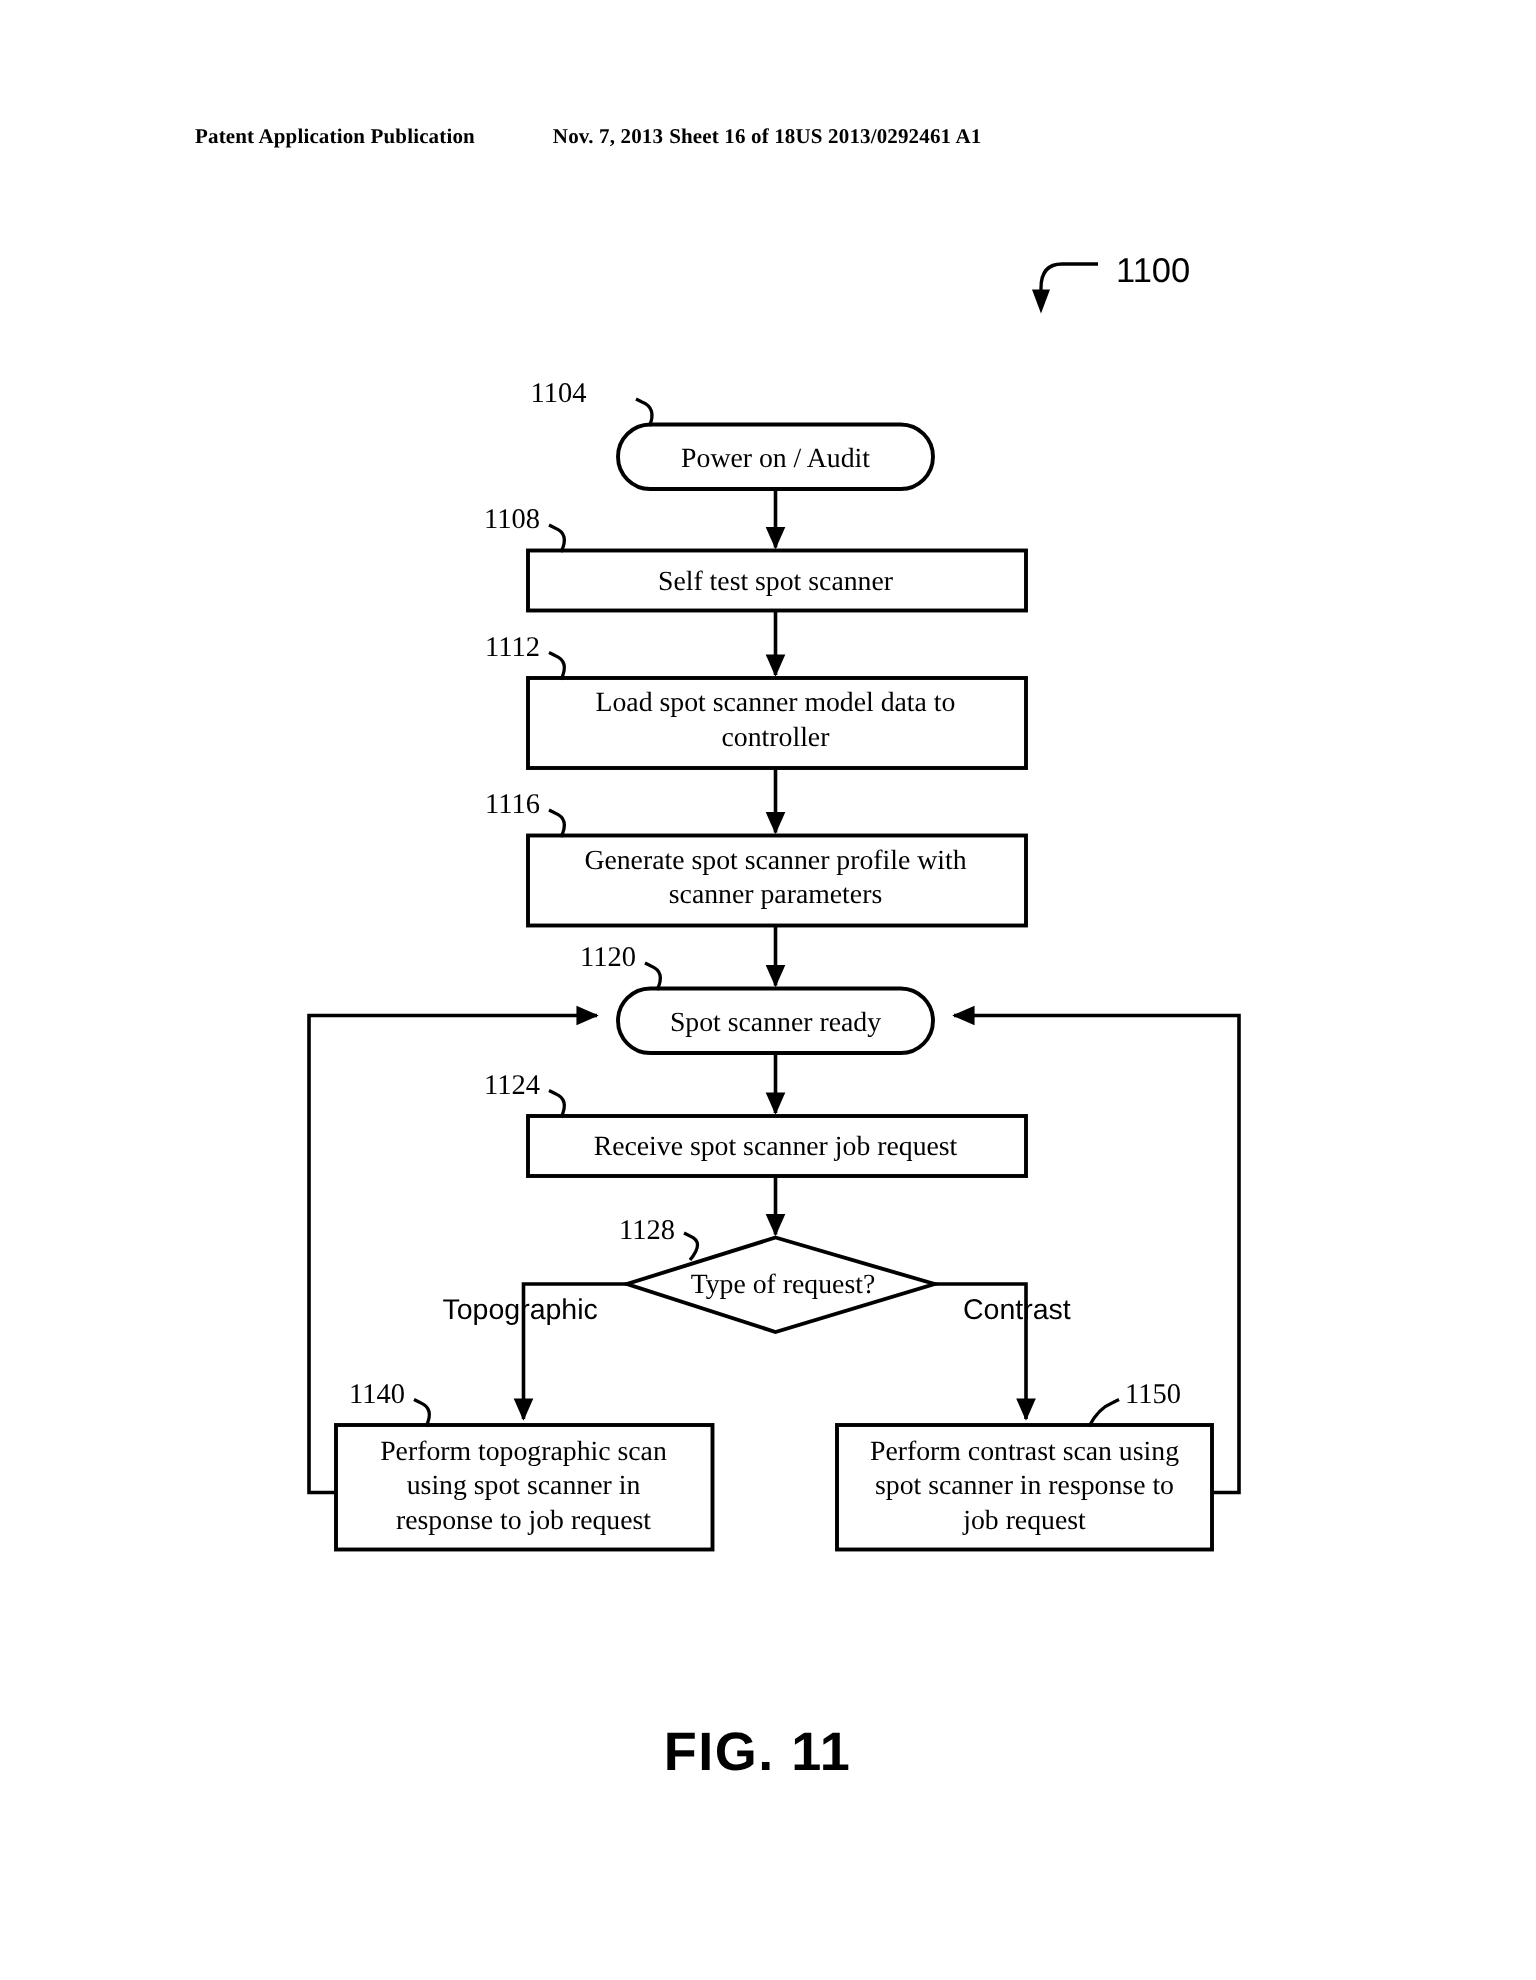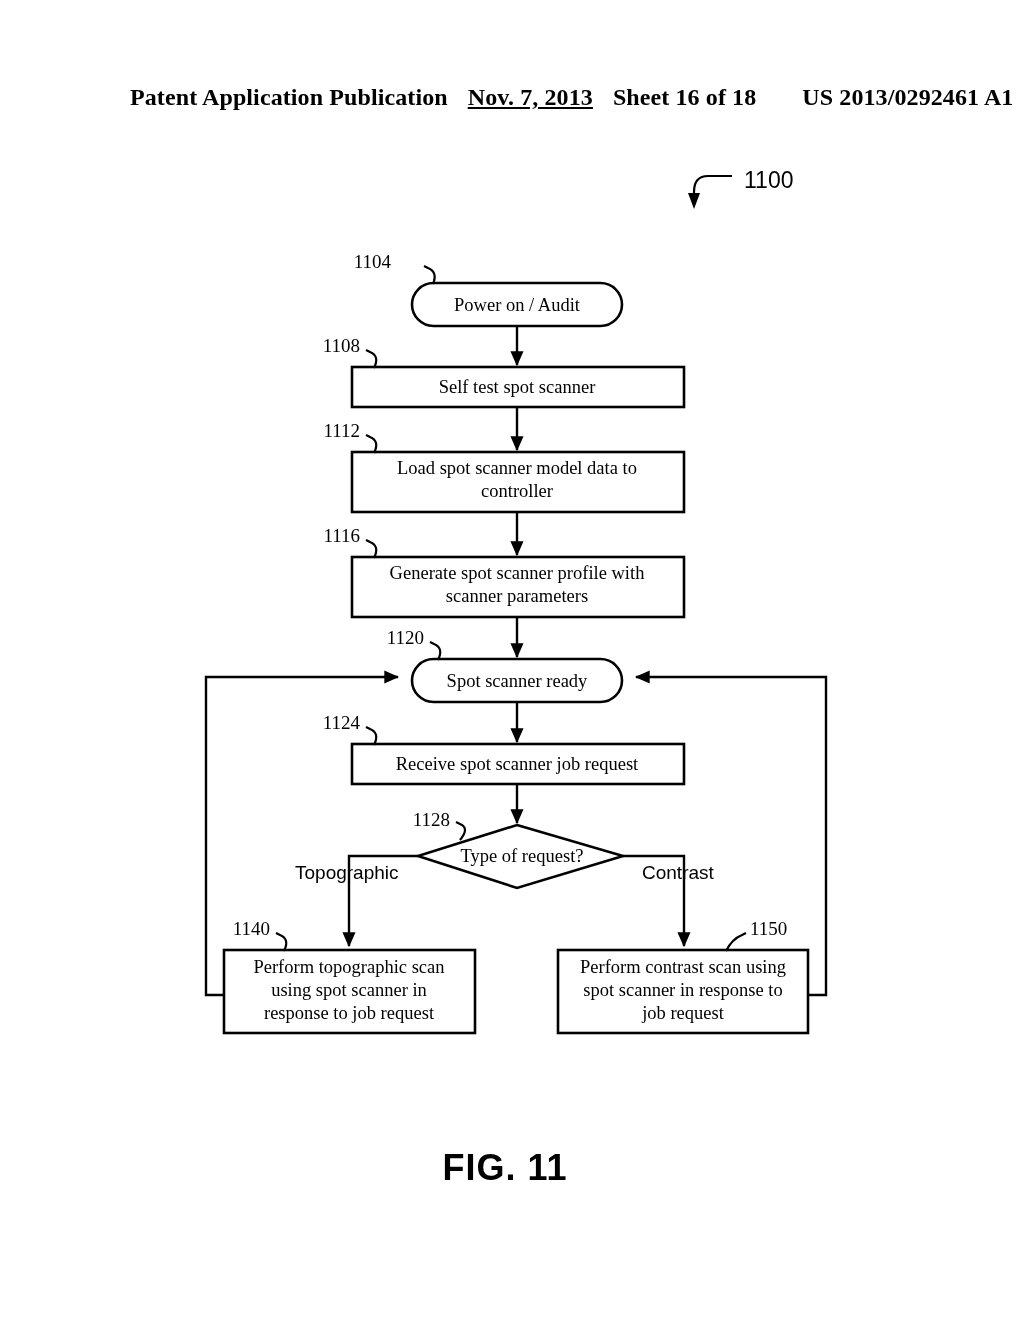--- a/index.html
+++ b/index.html
@@ -19,28 +19,28 @@
   
   #page-header {
     position: absolute;
     top: 84px;
     left: 130px;
     width: 762px;
     display: flex;
     align-items: baseline;
     font-family: "Liberation Serif", serif;
     font-weight: bold;
-    font-size: 24px;
+    font-size: 14px;
     letter-spacing: 0.1px;
     white-space: nowrap;
   }
   #page-header .hdr-pub      { }
-  #page-header .hdr-date     { margin-left: 20px; text-decoration: underline; }
-  #page-header .hdr-sheet    { margin-left: 20px; }
-  #page-header .hdr-patno    { margin-left: 46px; }
+  #page-header .hdr-date     { margin-left: 52px; }
+  #page-header .hdr-sheet    { margin-left: 4px; }
+  #page-header .hdr-patno    { }
 
   
   #figure-area {
     position: absolute;
     top: 0;
     left: 8px;
     width: 1024px;
     height: 1320px;
   }
   #flow-svg {

